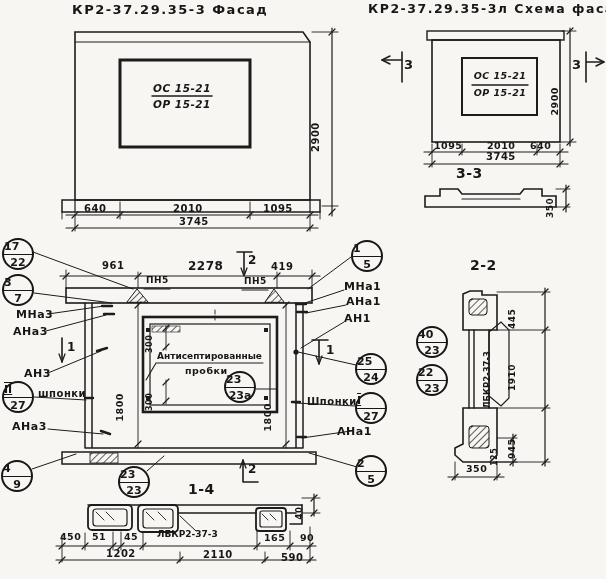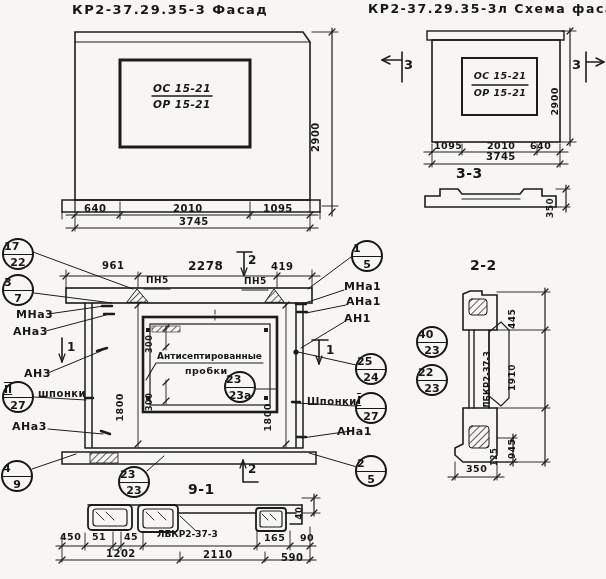--- a/index.html
+++ b/index.html
@@ -206,21 +206,21 @@
     <path d="M455,462 V480 M497,462 V480" stroke-width="0.9"></path>
     <path d="M448,477 H504"></path>
     <line x1="452" y1="480" x2="458" y2="474"></line>
       <line x1="494" y1="480" x2="500" y2="474"></line>
   </svg>
 
   <div class="t title" style="left:72px;top:3px;font-size:13px">КР2-37.29.35-3 Фасад</div>
   <div class="t title" style="left:368px;top:3px;font-size:12.5px">КР2-37.29.35-3л Схема фасада</div>
   <div class="t" style="left:456px;top:166px;font-size:14px">3-3</div>
   <div class="t" style="left:470px;top:258px;font-size:14px">2-2</div>
-  <div class="t" style="left:188px;top:482px;font-size:14px">9-1</div>
+  <div class="t" style="left:188px;top:482px;font-size:14px">1-4</div>
 
   <div class="t ctr" style="left:150px;top:83px;width:64px;font-size:10.5px">ОС 15-21</div>
   <div class="t ctr" style="left:150px;top:99px;width:64px;font-size:10.5px">ОР 15-21</div>
   <div class="t" style="left:84px;top:204px;font-size:10px">640</div>
   <div class="t" style="left:173px;top:204px;font-size:10px">2010</div>
   <div class="t" style="left:263px;top:204px;font-size:10px">1095</div>
   <div class="t" style="left:179px;top:217px;font-size:10px">3745</div>
   <div class="t rot" style="left:321px;top:142px;font-size:10px">2900</div>
 
   <div class="t ctr" style="left:470px;top:71px;width:60px;font-size:9.5px">ОС 15-21</div>

